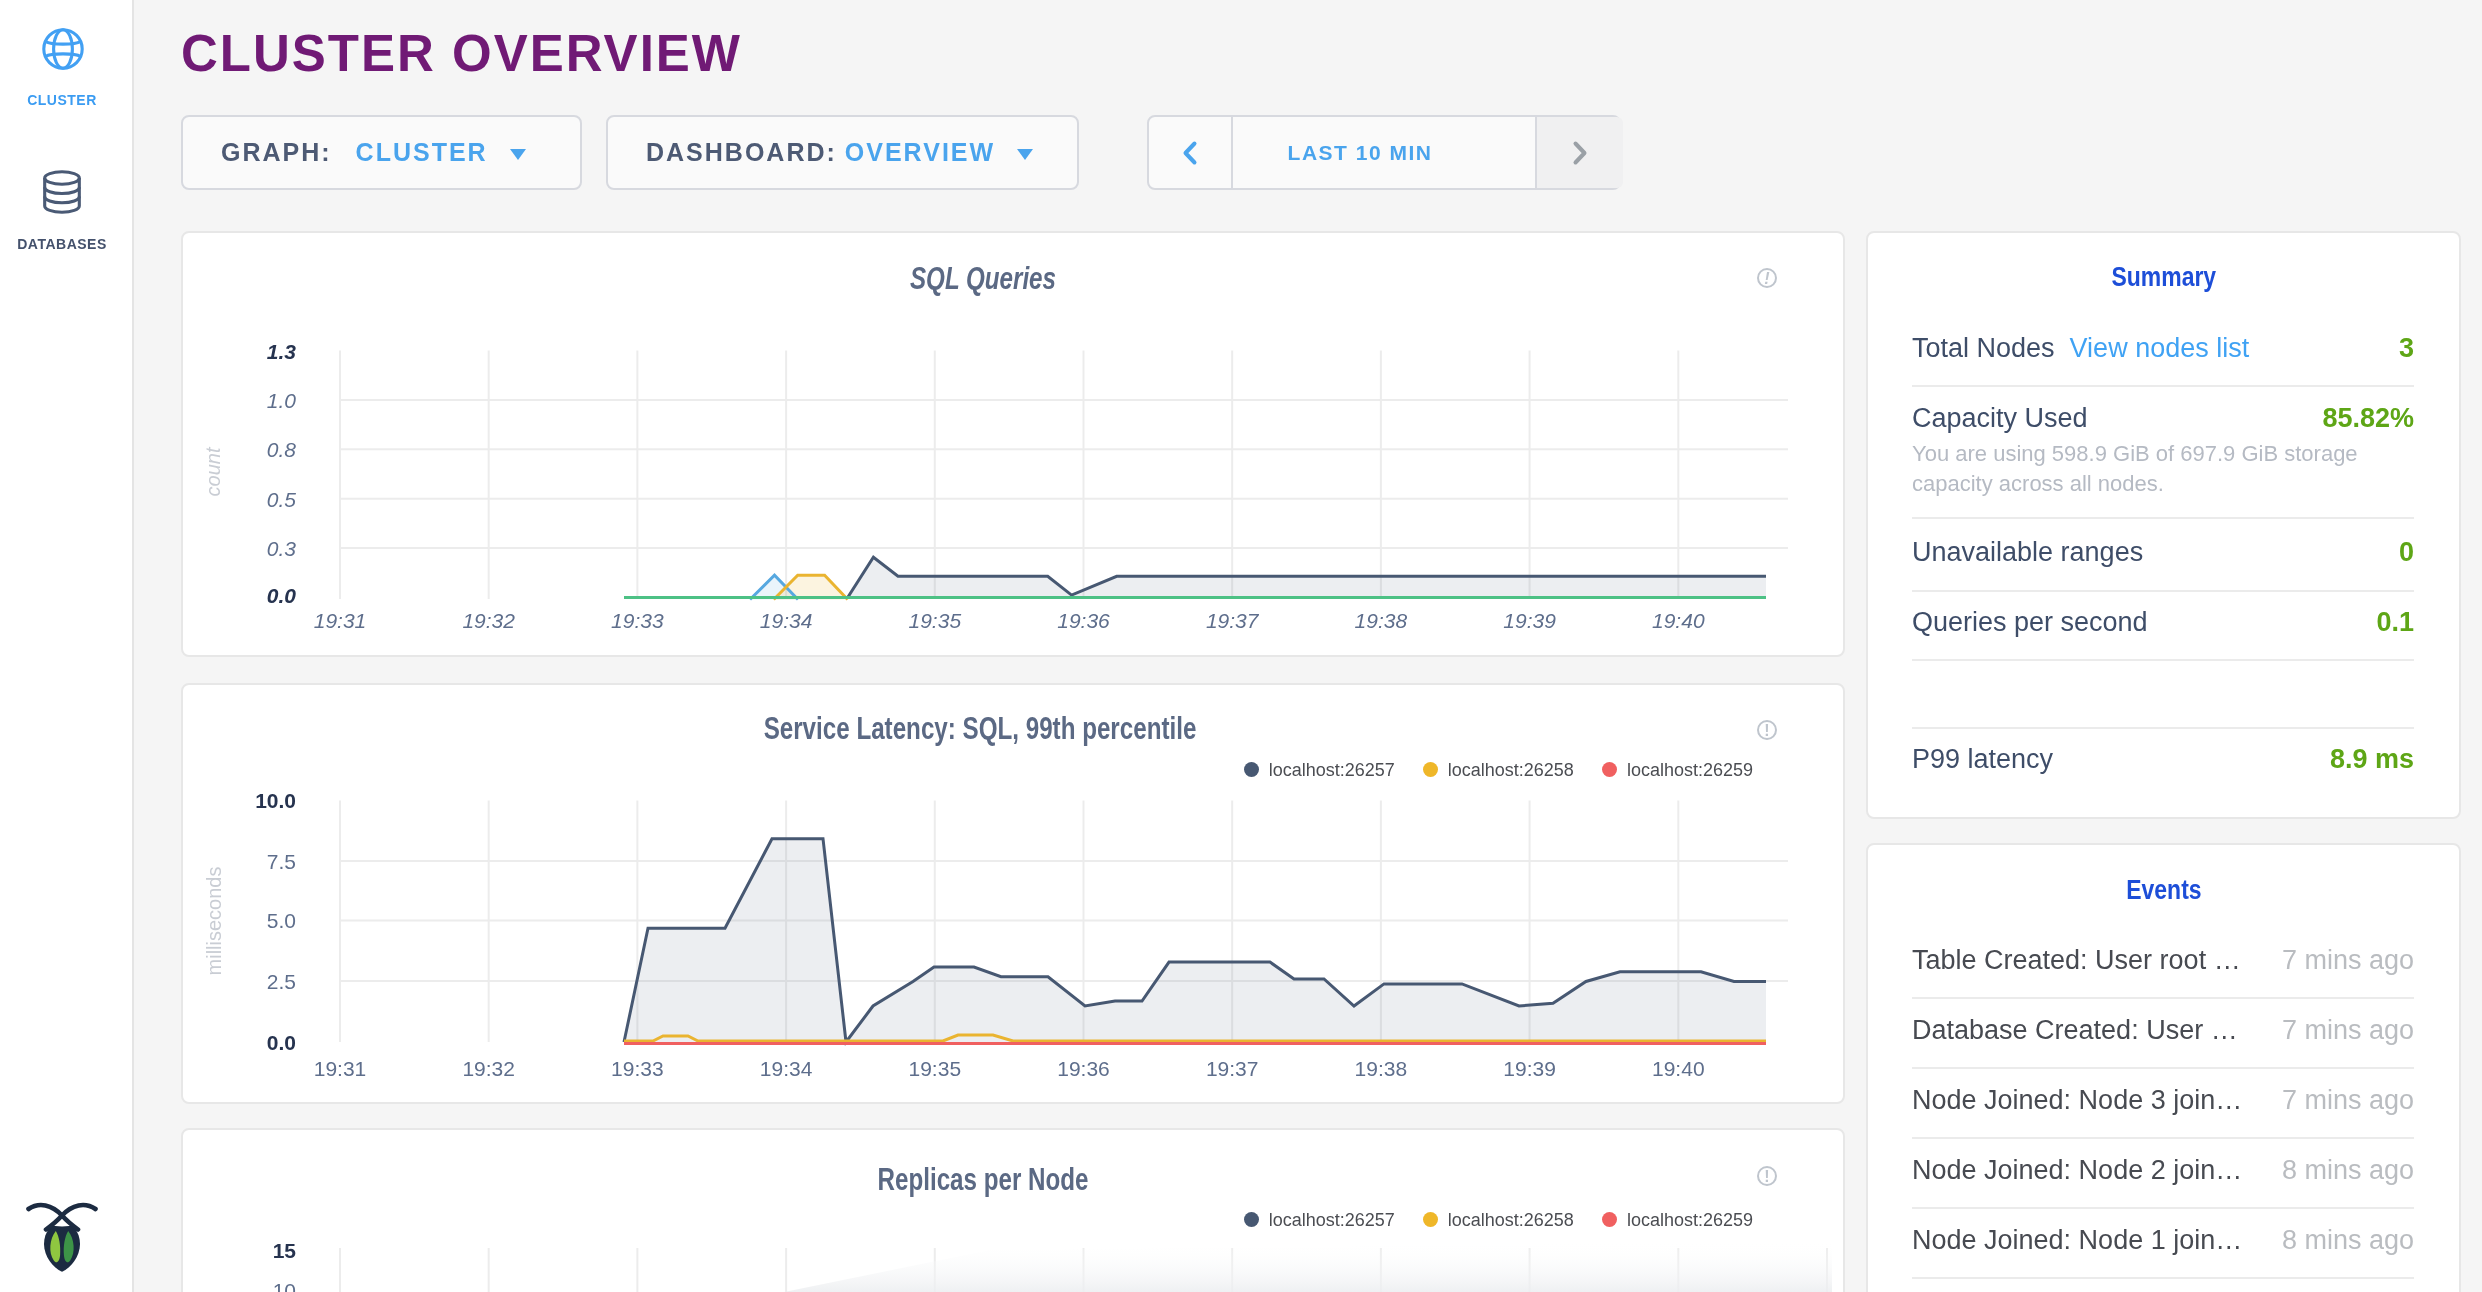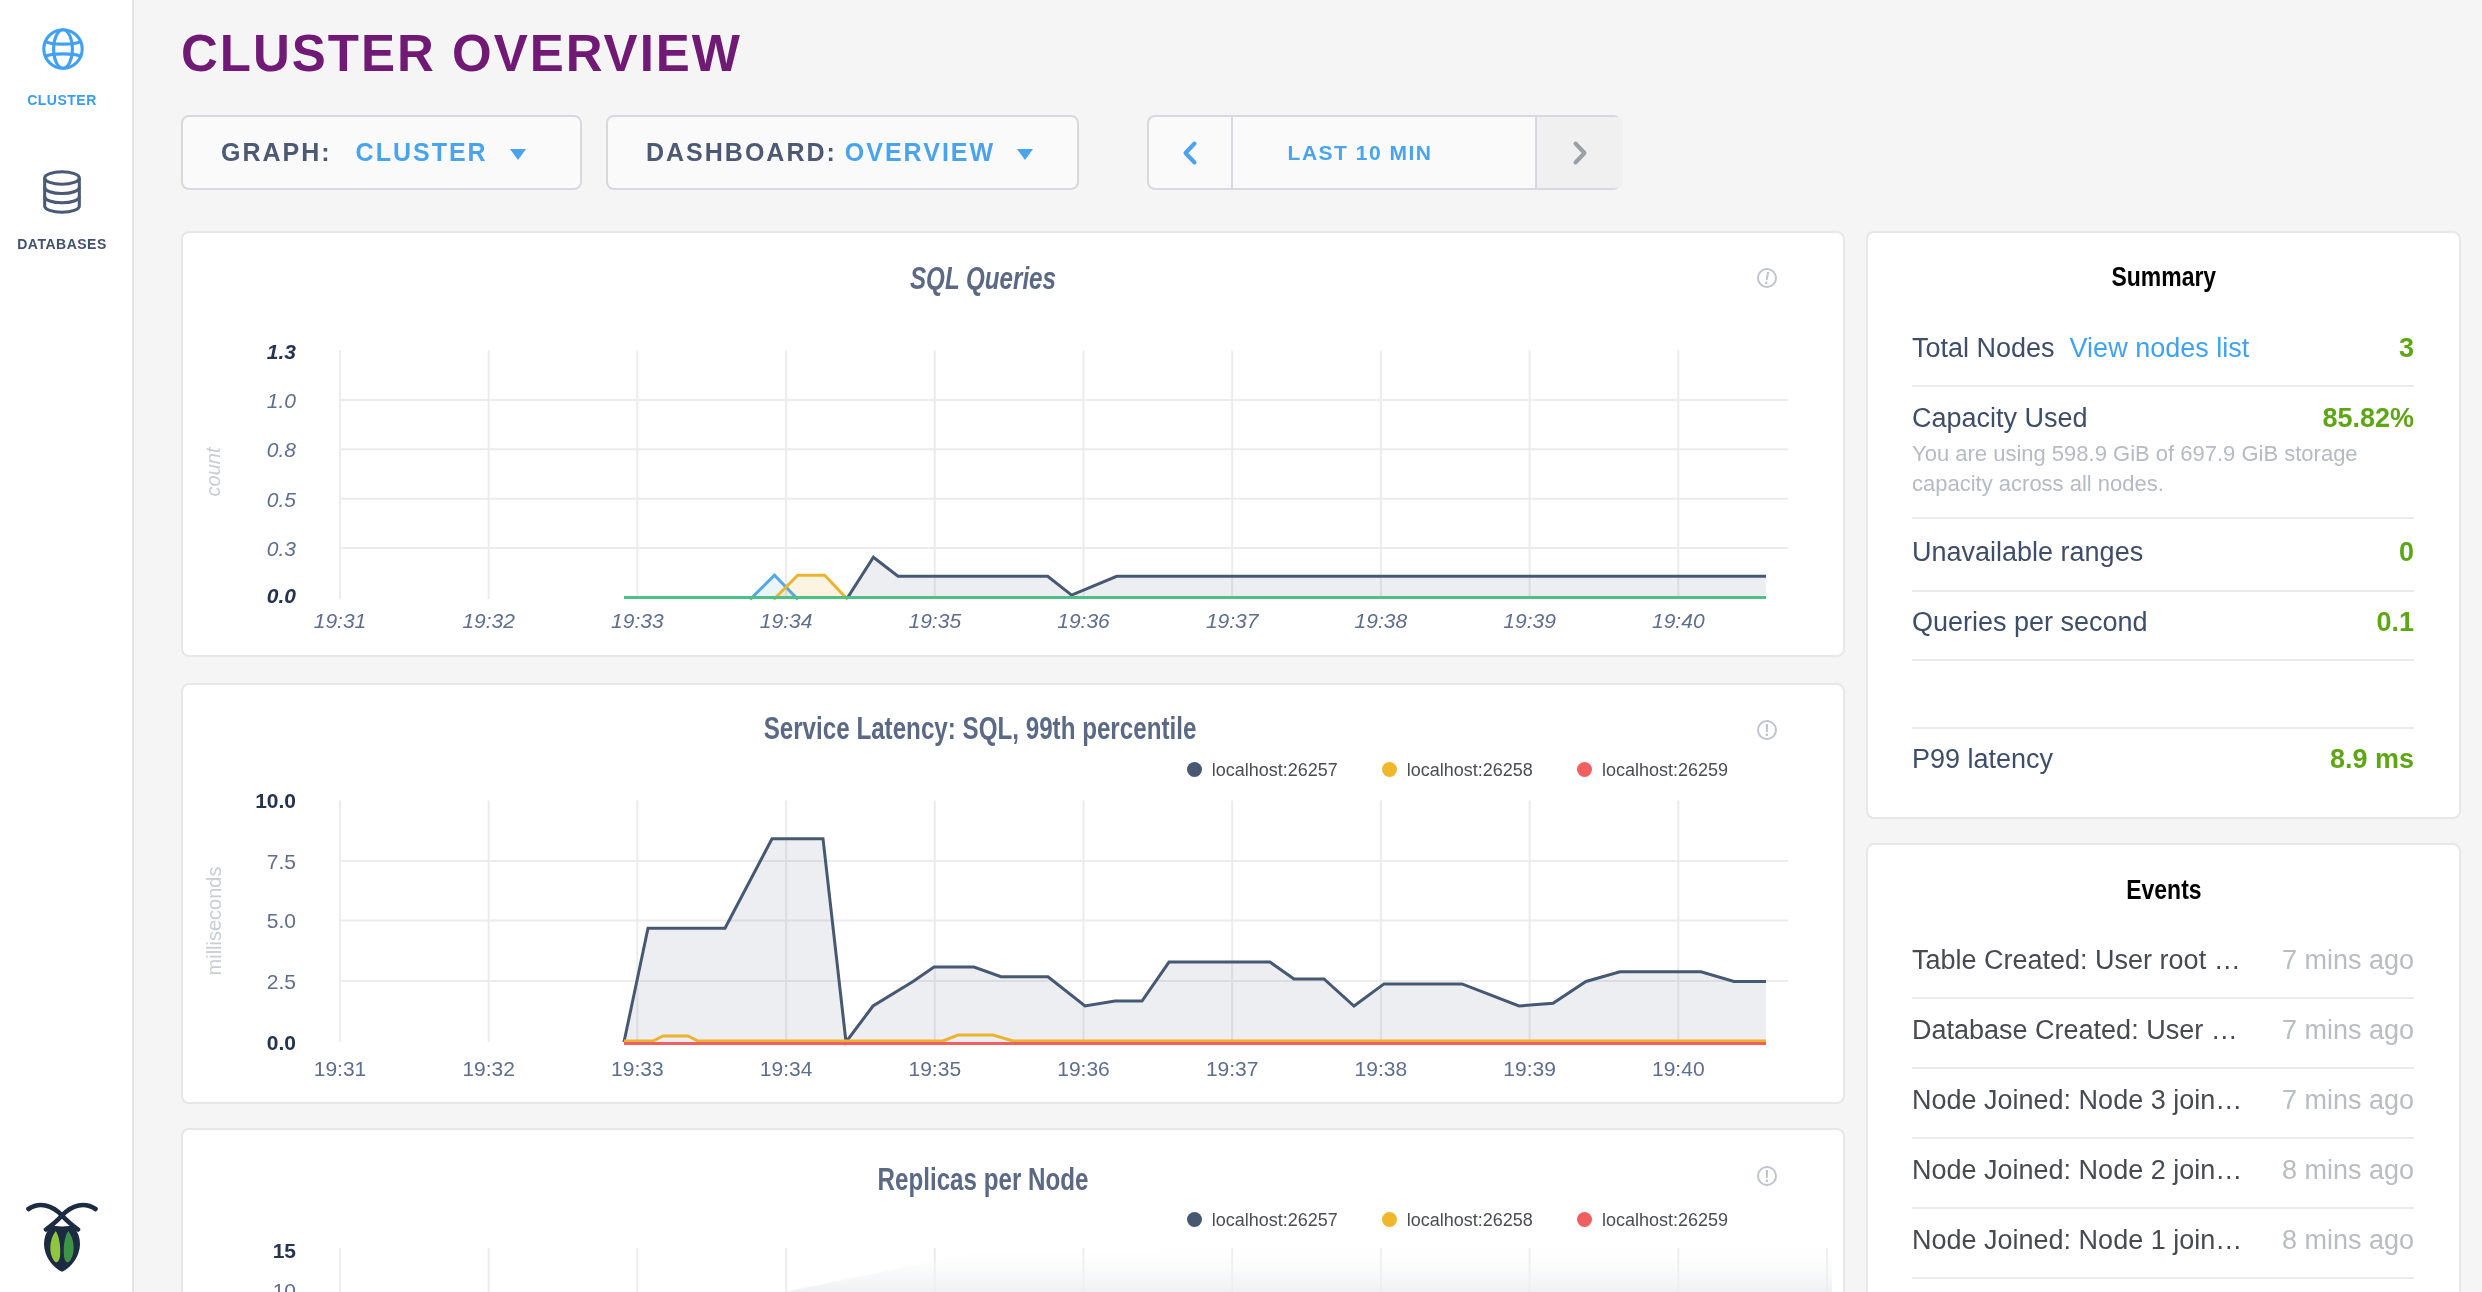--- a/index.html
+++ b/index.html
@@ -25,31 +25,31 @@
 
 .card { position:absolute; background:#fff; border:2px solid #e7e7e7; border-radius:8px; }
 #chart1 { left:181px; top:231px; width:1664px; height:426px;font-style:italic; }
 #chart2 { left:181px; top:683px; width:1664px; height:421px; }
 #chart3 { left:181px; top:1128px; width:1664px; height:300px; }
 #summary { left:1866px; top:231px; width:595px; height:588px; }
 #events  { left:1866px; top:843px; width:595px; height:470px; }
 .ctitle { position:absolute; transform:translateX(-50%) scaleX(0.78); font-size:31px; font-weight:bold; color:#5b6984; white-space:nowrap; }
 .info { position:absolute; width:20px; height:20px; border:2px solid #bfc5cd; border-radius:50%; color:#bfc5cd; font-weight:bold; font-size:16px; text-align:center; line-height:17px; }
 
-.ptitle { position:absolute; width:100%; text-align:center; font-size:28px; font-weight:bold; color:#000000; }
+.ptitle { position:absolute; width:100%; text-align:center; font-size:28px; font-weight:bold; color:#1d4ed8; }
 .ptitle span { display:inline-block; transform:scaleX(0.82); }
 .srow { position:absolute; left:44px; right:45px; height:36px; font-size:27px; color:#3e4d68; }
 .srow .val { position:absolute; right:0; top:0; color:#5ea616; font-weight:bold; }
 .srow .lnk { color:#3fa2f4; }
 .sep { position:absolute; left:44px; right:45px; height:0; border-top:2px solid #ebebeb; }
 .subtxt { position:absolute; left:44px; font-size:22px; color:#b5bac3; white-space:nowrap; }
 .erow { position:absolute; left:44px; right:45px; height:36px; font-size:27px; color:#474a51; }
 .erow .etime { position:absolute; right:0; top:0; color:#b9bcc0; }
 .erow .etxt { display:block; max-width:332px; overflow:hidden; text-overflow:ellipsis; white-space:nowrap; }
-.legend { position:absolute; right:115px; font-size:18px; color:#4b4d52; white-space:nowrap; display:flex; gap:44px; }
+.legend { position:absolute; right:90px; font-size:18px; color:#4b4d52; white-space:nowrap; display:flex; gap:28px; }
 .legend .dot { display:inline-block; width:15px; height:15px; border-radius:8px; margin-right:10px; position:relative; top:1px; }
 
 </style>
 </head>
 <body>
 <div id="page">
 
   <div id="sidebar">
     <svg width="44" height="46" viewBox="0 0 44 46" style="position:absolute;left:41px;top:26px;">
       <g fill="none" stroke="#42a0f3" stroke-width="3.1">

